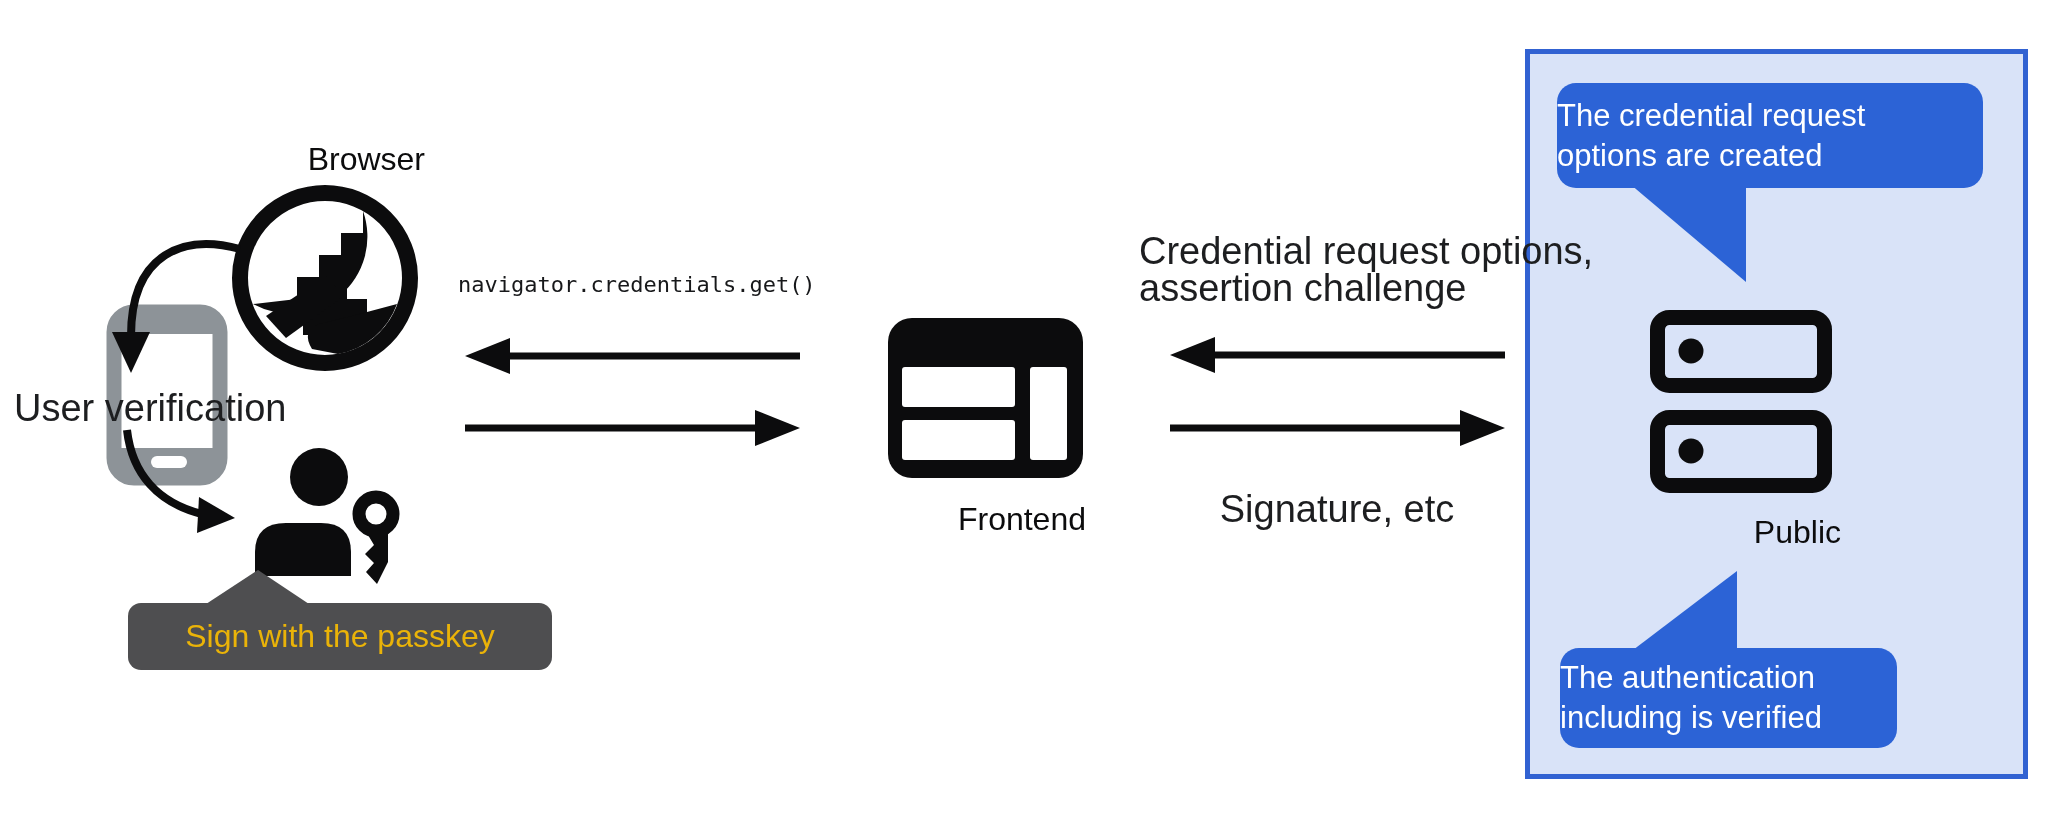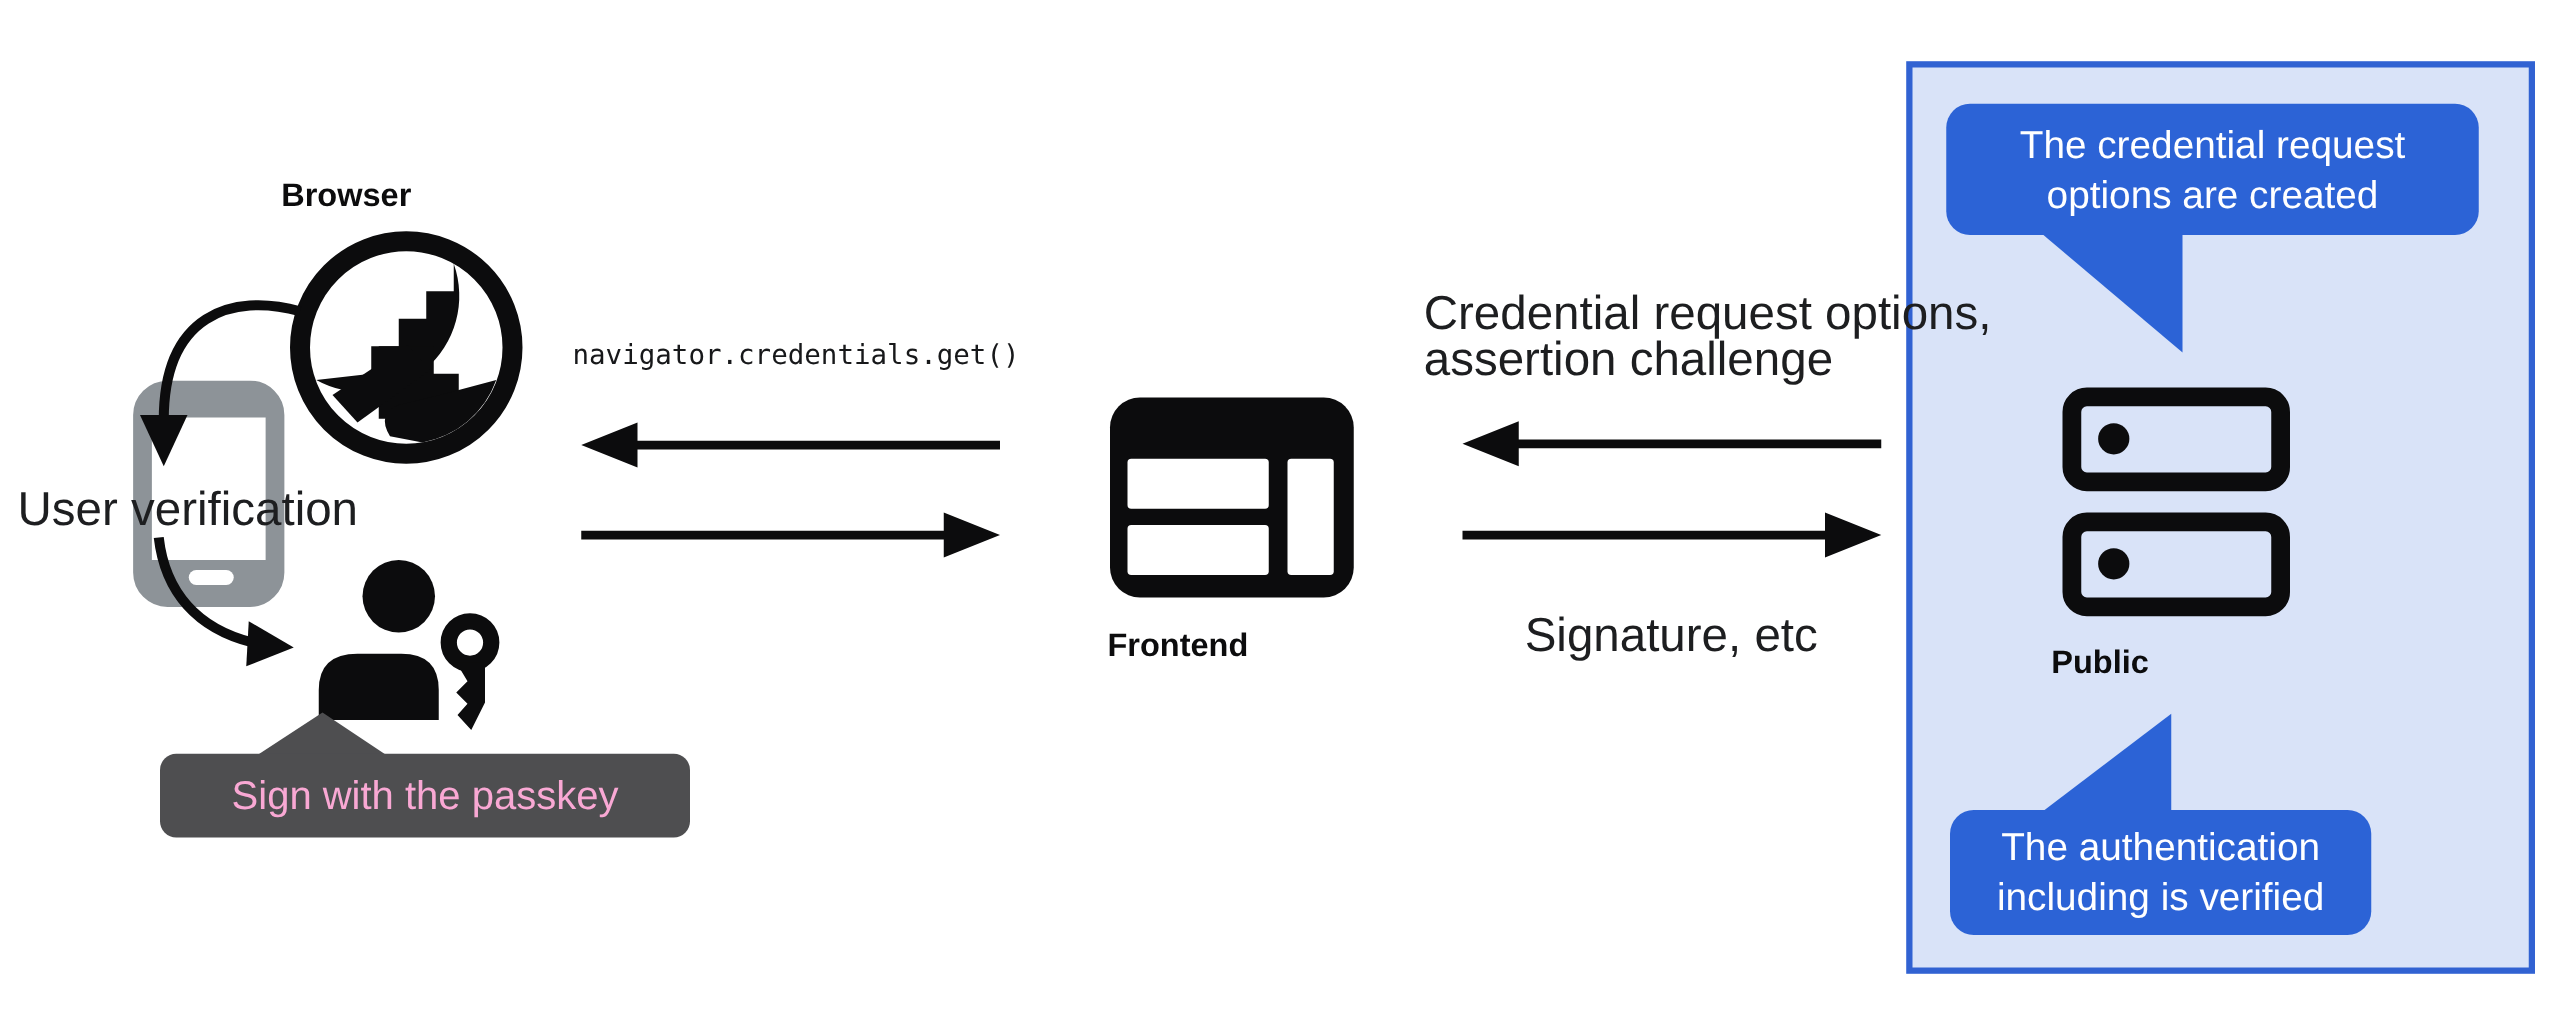--- a/index.html
+++ b/index.html
@@ -12,36 +12,36 @@
     --text-dark:#1d1e20;
   }
   html,body{margin:0;padding:0;background:#fff;}
   .canvas{
     position:relative;width:2046px;height:818px;background:#ffffff;
     font-family:"Liberation Sans",sans-serif;overflow:hidden;
   }
   .abs{position:absolute;}
   svg.layer{position:absolute;left:0;top:0;z-index:1;}
   .txt{z-index:2;}
-  .actor-label{font-weight:bold;font-size:26px;color:var(--ink);text-align:left;}
+  .actor-label{font-weight:normal;font-size:32px;color:var(--ink);text-align:right;}
   .caption{font-size:38px;color:var(--text-dark);}
   .caption.center{text-align:center;}
   .code{font-family:"DejaVu Sans Mono",monospace;font-size:22px;color:#17181a;white-space:nowrap;}
   .panel{
     background:var(--panel-bg);
     border:5px solid var(--panel-border);
     box-sizing:border-box;z-index:0;
   }
   .bubble{
     background:var(--bubble-blue);color:#ffffff;border-radius:19px;
-    display:flex;flex-direction:column;align-items:center;justify-content:center;
+    display:flex;flex-direction:column;align-items:flex-start;justify-content:center;
     font-size:31px;line-height:40px;text-align:center;z-index:2;
   }
   .tooltip{
-    background:var(--tooltip-gray);color:#f9a8d4;border-radius:13px;
+    background:var(--tooltip-gray);color:#eab308;border-radius:13px;
     display:flex;align-items:center;justify-content:center;
     font-size:32px;z-index:2;
   }
   .f-ink{fill:var(--ink);}
   .s-ink{stroke:var(--ink);fill:none;}
   .f-white{fill:#ffffff;}
   .f-phone{fill:var(--phone-gray);}
   .s-phone{stroke:var(--phone-gray);fill:#ffffff;}
   .f-bubble{fill:var(--bubble-blue);}
   .f-tooltip{fill:var(--tooltip-gray);}

